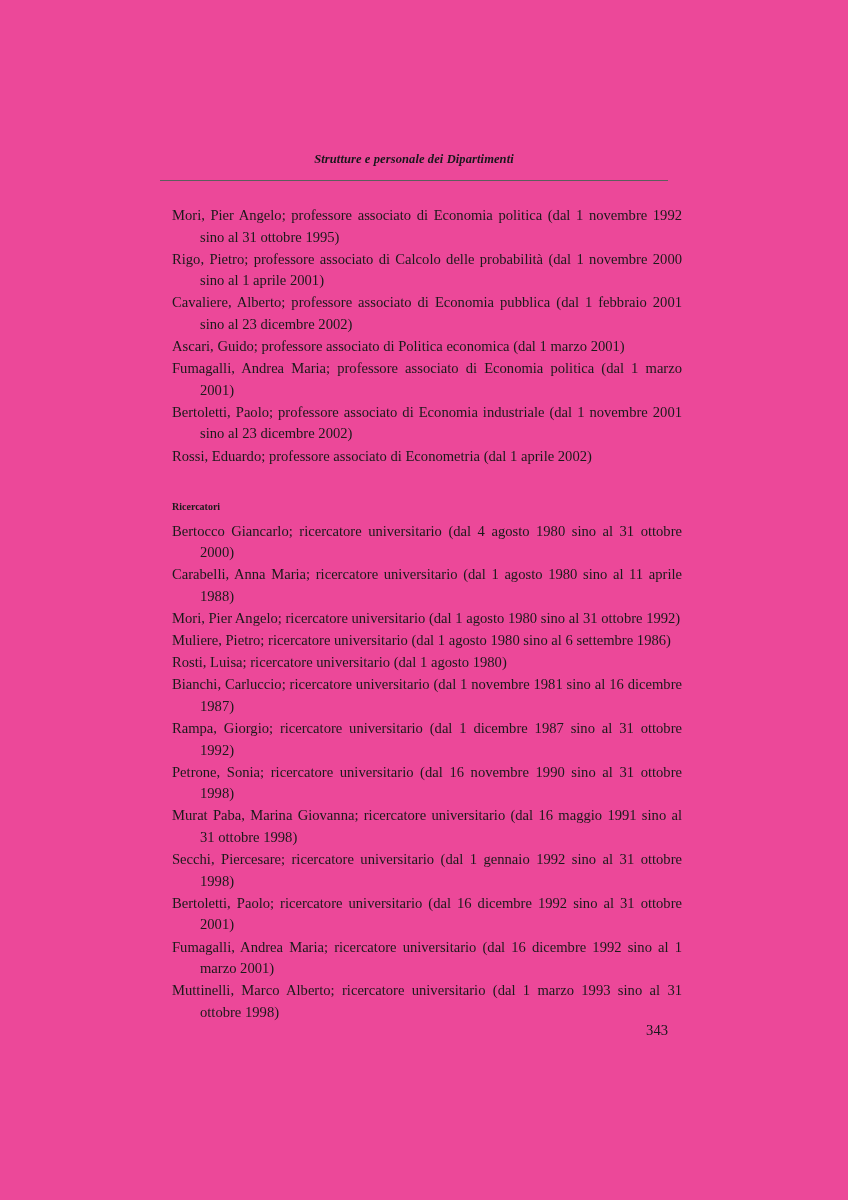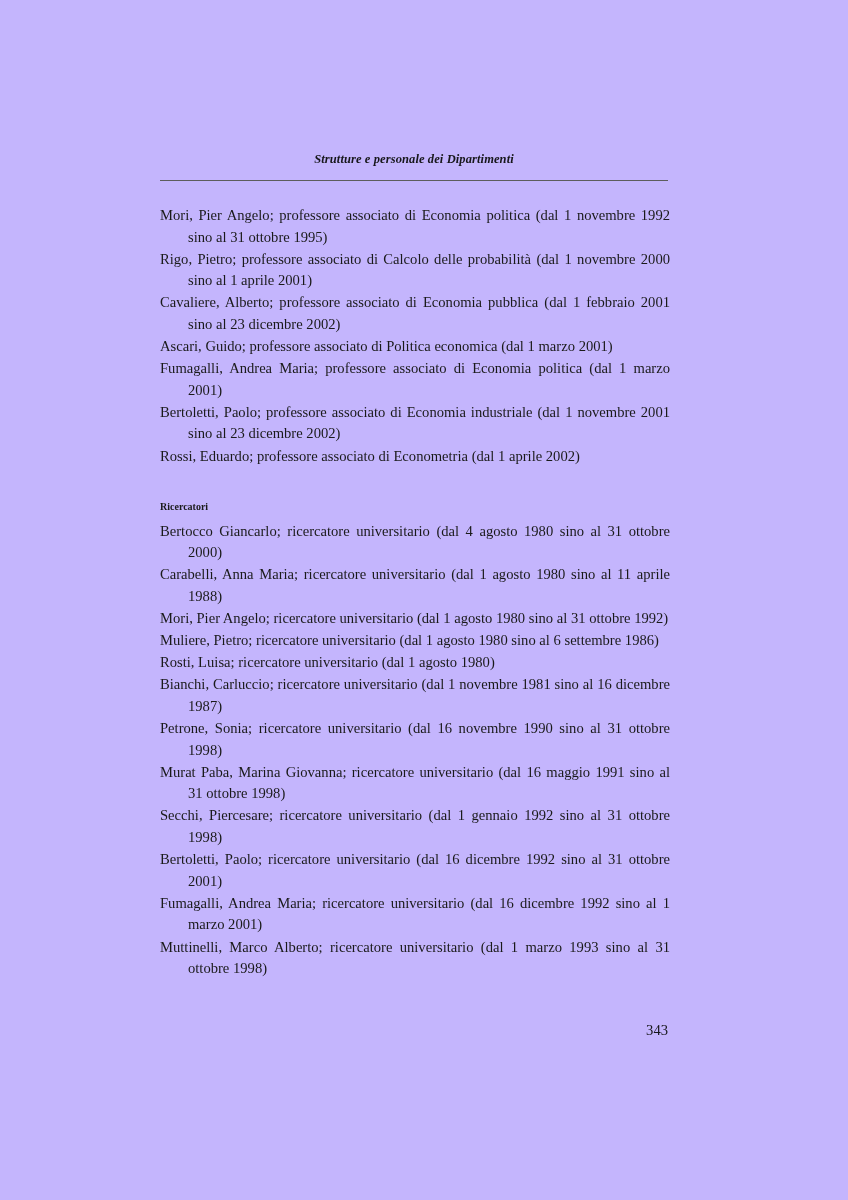--- a/index.html
+++ b/index.html
@@ -14,21 +14,21 @@
     color: #1a1a1a;
     position: relative;
     overflow: hidden;
   }
   .page {
     position: absolute;
     left: 0;
     top: 0;
     width: 848px;
     height: 1200px;
-    background: #c4b5fd;
+    background: #ec4899;
   }
   .running-head {
     position: absolute;
     left: 160px;
     top: 152px;
     width: 508px;
     text-align: center;
     font-style: italic;
     font-size: 12.5px;
     letter-spacing: 0.1px;
@@ -38,21 +38,21 @@
   .head-rule {
     position: absolute;
     left: 160px;
     top: 180px;
     width: 508px;
     height: 1px;
     background: #5d5d5d;
   }
   .content {
     position: absolute;
-    left: 160px;
+    left: 172px;
     top: 205px;
     width: 510px;
   }
   .entry {
     font-size: 14.6px;
     line-height: 21.6px;
     text-indent: 0;
     padding-left: 28px;
     margin: 0 0 0.5px 0;
     text-align: justify;
@@ -103,20 +103,21 @@
 
     <p class="section-head">Ricercatori</p>
 
     <div>
       <p class="entry hang">Bertocco Giancarlo; ricercatore universitario (dal 4 agosto 1980 sino al 31 ottobre 2000)</p>
       <p class="entry hang">Carabelli, Anna Maria; ricercatore universitario (dal 1 agosto 1980 sino al 11 aprile 1988)</p>
       <p class="entry hang">Mori, Pier Angelo; ricercatore universitario (dal 1 agosto 1980 sino al 31 ottobre 1992)</p>
       <p class="entry hang">Muliere, Pietro; ricercatore universitario (dal 1 agosto 1980 sino al 6 settembre 1986)</p>
       <p class="entry hang">Rosti, Luisa; ricercatore universitario (dal 1 agosto 1980)</p>
       <p class="entry hang">Bianchi, Carluccio; ricercatore universitario (dal 1 novembre 1981 sino al 16 dicembre 1987)</p>
+      <p class="entry hang">Rampa, Giorgio; ricercatore universitario (dal 1 dicembre 1987 sino al 31 ottobre 1992)</p>
       <p class="entry hang">Petrone, Sonia; ricercatore universitario (dal 16 novembre 1990 sino al 31 ottobre 1998)</p>
       <p class="entry hang">Murat Paba, Marina Giovanna; ricercatore universitario (dal 16 maggio 1991 sino al 31 ottobre 1998)</p>
       <p class="entry hang">Secchi, Piercesare; ricercatore universitario (dal 1 gennaio 1992 sino al 31 ottobre 1998)</p>
       <p class="entry hang">Bertoletti, Paolo; ricercatore universitario (dal 16 dicembre 1992 sino al 31 ottobre 2001)</p>
       <p class="entry hang">Fumagalli, Andrea Maria; ricercatore universitario (dal 16 dicembre 1992 sino al 1 marzo 2001)</p>
       <p class="entry hang">Muttinelli, Marco Alberto; ricercatore universitario (dal 1 marzo 1993 sino al 31 ottobre 1998)</p>
     </div>
 
   </div>
 

